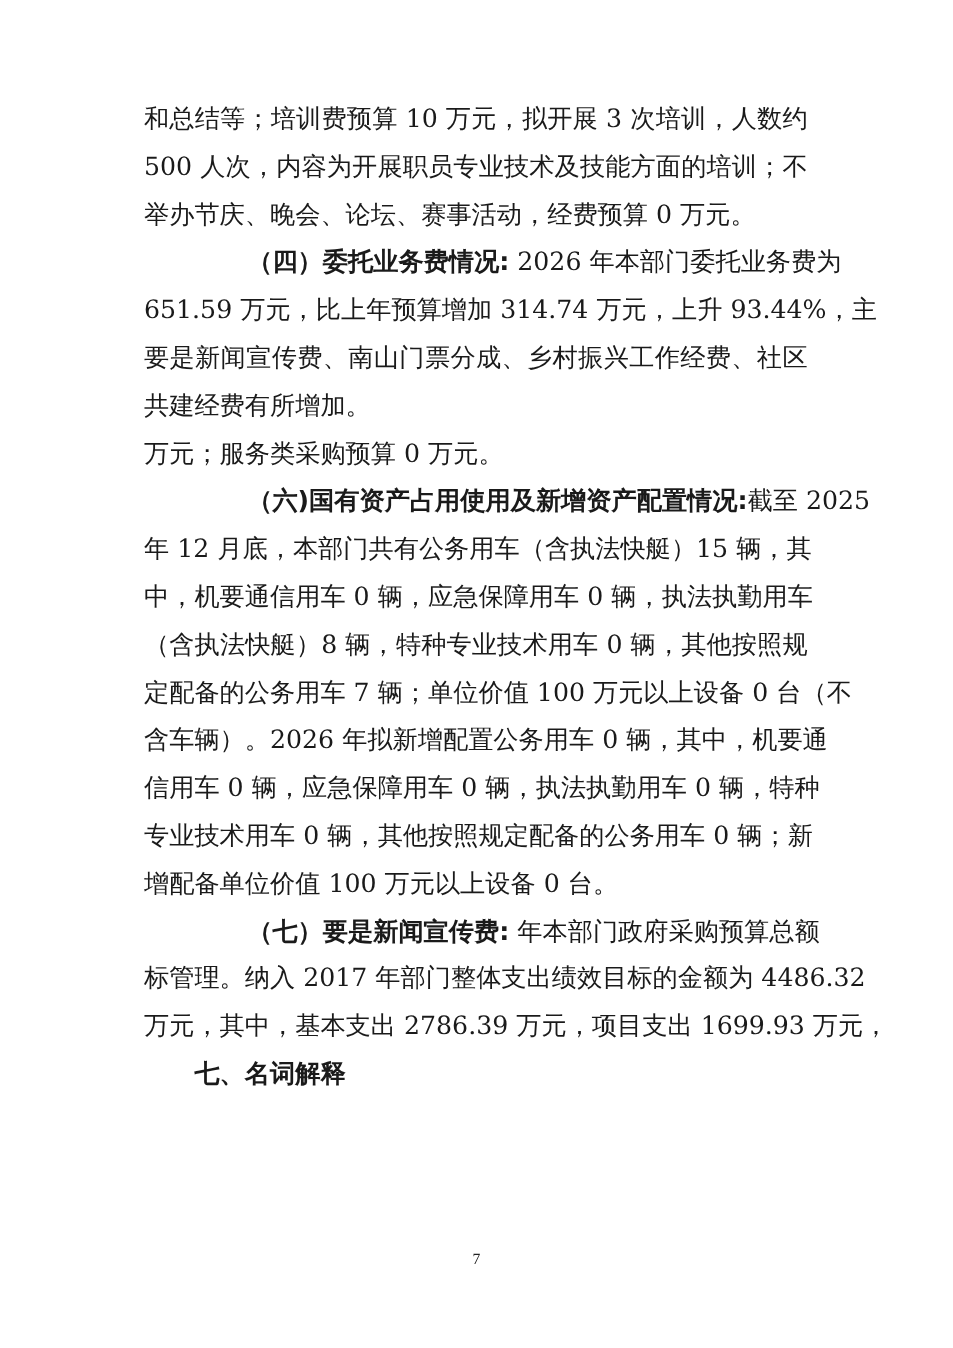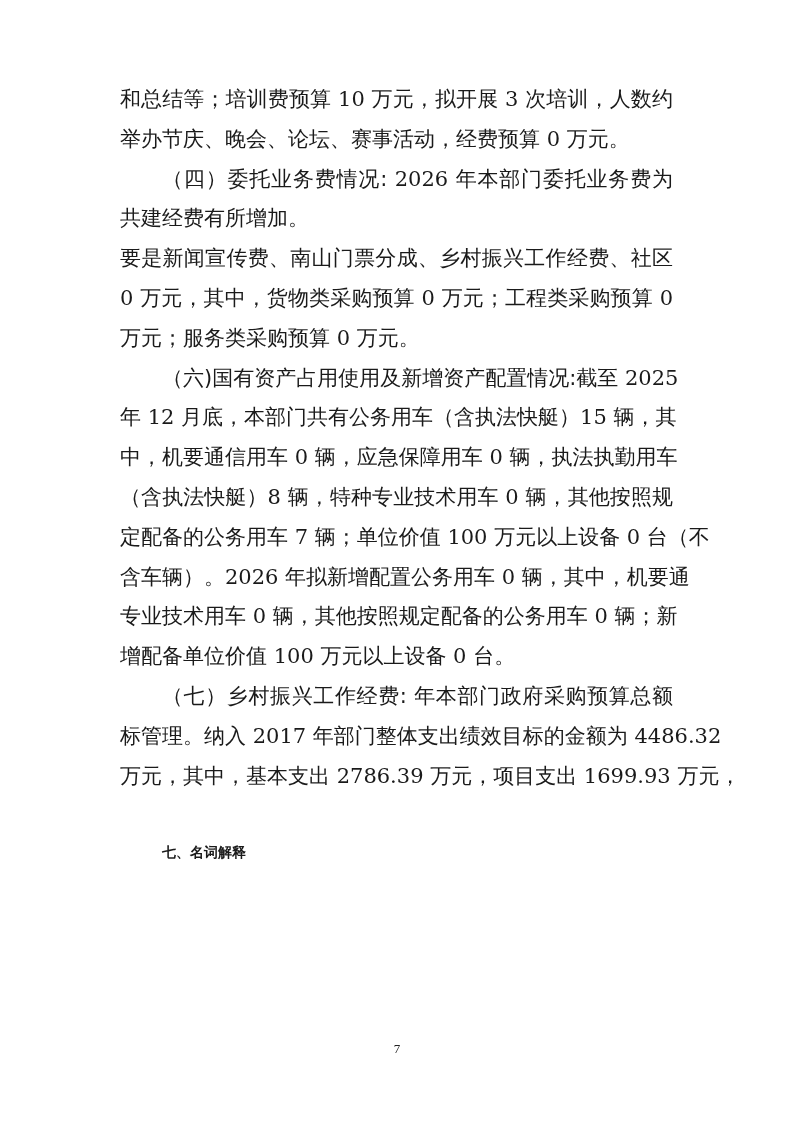--- a/index.html
+++ b/index.html
@@ -12,65 +12,67 @@
     font-family: "DejaVu Serif", "Liberation Serif", serif;
     font-size: 21px; line-height: 39.8px; color: #1a1a1a;
     text-align: justify;
   }
   .line {
     height: 39.8px; white-space: nowrap; overflow: visible;
     text-align-last: justify; text-align: justify;
   }
   .line.last { text-align-last: left; }
   .indent { padding-left: 42px; }
-  .bold { font-weight: normal; font-family: "DejaVu Sans", "Liberation Sans", sans-serif; }
+  .bold { font-weight: bold; font-family: "DejaVu Sans", "Liberation Sans", sans-serif; margin-left: 44px; }
   .heading {
     font-family: "DejaVu Sans", "Liberation Sans", sans-serif; font-weight: bold;
-    font-size: 14px; padding-left: 42px; margin-top: 37px;
+    font-size: 21px; padding-left: 42px;
   }
   .page-number {
     position: absolute; top: 1041px; left: 0; width: 794px; text-align: center;
     font-family: "Liberation Serif", serif; font-size: 13px; color: #222;
   }
 </style>
 </head>
 <body>
 
 <div class="page">
   <div class="content">
 
     <div>
       <div class="line">和总结等；培训费预算 10 万元，拟开展 3 次培训，人数约</div>
+      <div class="line">500 人次，内容为开展职员专业技术及技能方面的培训；不</div>
       <div class="line last">举办节庆、晚会、论坛、赛事活动，经费预算 0 万元。</div>
     </div>
 
     <div>
       <div class="line indent"><span class="bold">（四）委托业务费情况:</span><span> 2026 年本部门委托业务费为</span></div>
+      <div class="line">651.59 万元，比上年预算增加 314.74 万元，上升 93.44%，主</div>
+      <div class="line">要是新闻宣传费、南山门票分成、乡村振兴工作经费、社区</div>
       <div class="line last">共建经费有所增加。</div>
-      <div class="line">要是新闻宣传费、南山门票分成、乡村振兴工作经费、社区</div>
     </div>
 
     <div>
-      <div class="line">0 万元，其中，货物类采购预算 0 万元；工程类采购预算 0</div>
       <div class="line last">万元；服务类采购预算 0 万元。</div>
     </div>
 
     <div>
       <div class="line indent"><span class="bold">（六)国有资产占用使用及新增资产配置情况:</span><span>截至 2025</span></div>
       <div class="line">年 12 月底，本部门共有公务用车（含执法快艇）15 辆，其</div>
       <div class="line">中，机要通信用车 0 辆，应急保障用车 0 辆，执法执勤用车</div>
       <div class="line">（含执法快艇）8 辆，特种专业技术用车 0 辆，其他按照规</div>
       <div class="line">定配备的公务用车 7 辆；单位价值 100 万元以上设备 0 台（不</div>
       <div class="line">含车辆）。2026 年拟新增配置公务用车 0 辆，其中，机要通</div>
+      <div class="line">信用车 0 辆，应急保障用车 0 辆，执法执勤用车 0 辆，特种</div>
       <div class="line">专业技术用车 0 辆，其他按照规定配备的公务用车 0 辆；新</div>
       <div class="line last">增配备单位价值 100 万元以上设备 0 台。</div>
     </div>
 
     <div>
-      <div class="line indent"><span class="bold">（七）乡村振兴工作经费:</span><span> 年本部门政府采购预算总额</span></div>
+      <div class="line indent"><span class="bold">（七）要是新闻宣传费:</span><span> 年本部门政府采购预算总额</span></div>
       <div class="line">标管理。纳入 2017 年部门整体支出绩效目标的金额为 4486.32</div>
       <div class="line">万元，其中，基本支出 2786.39 万元，项目支出 1699.93 万元，</div>
     </div>
 
     <div class="line heading last">七、名词解释</div>
   </div>
 
   <div class="page-number">7</div>
 </div>
 

